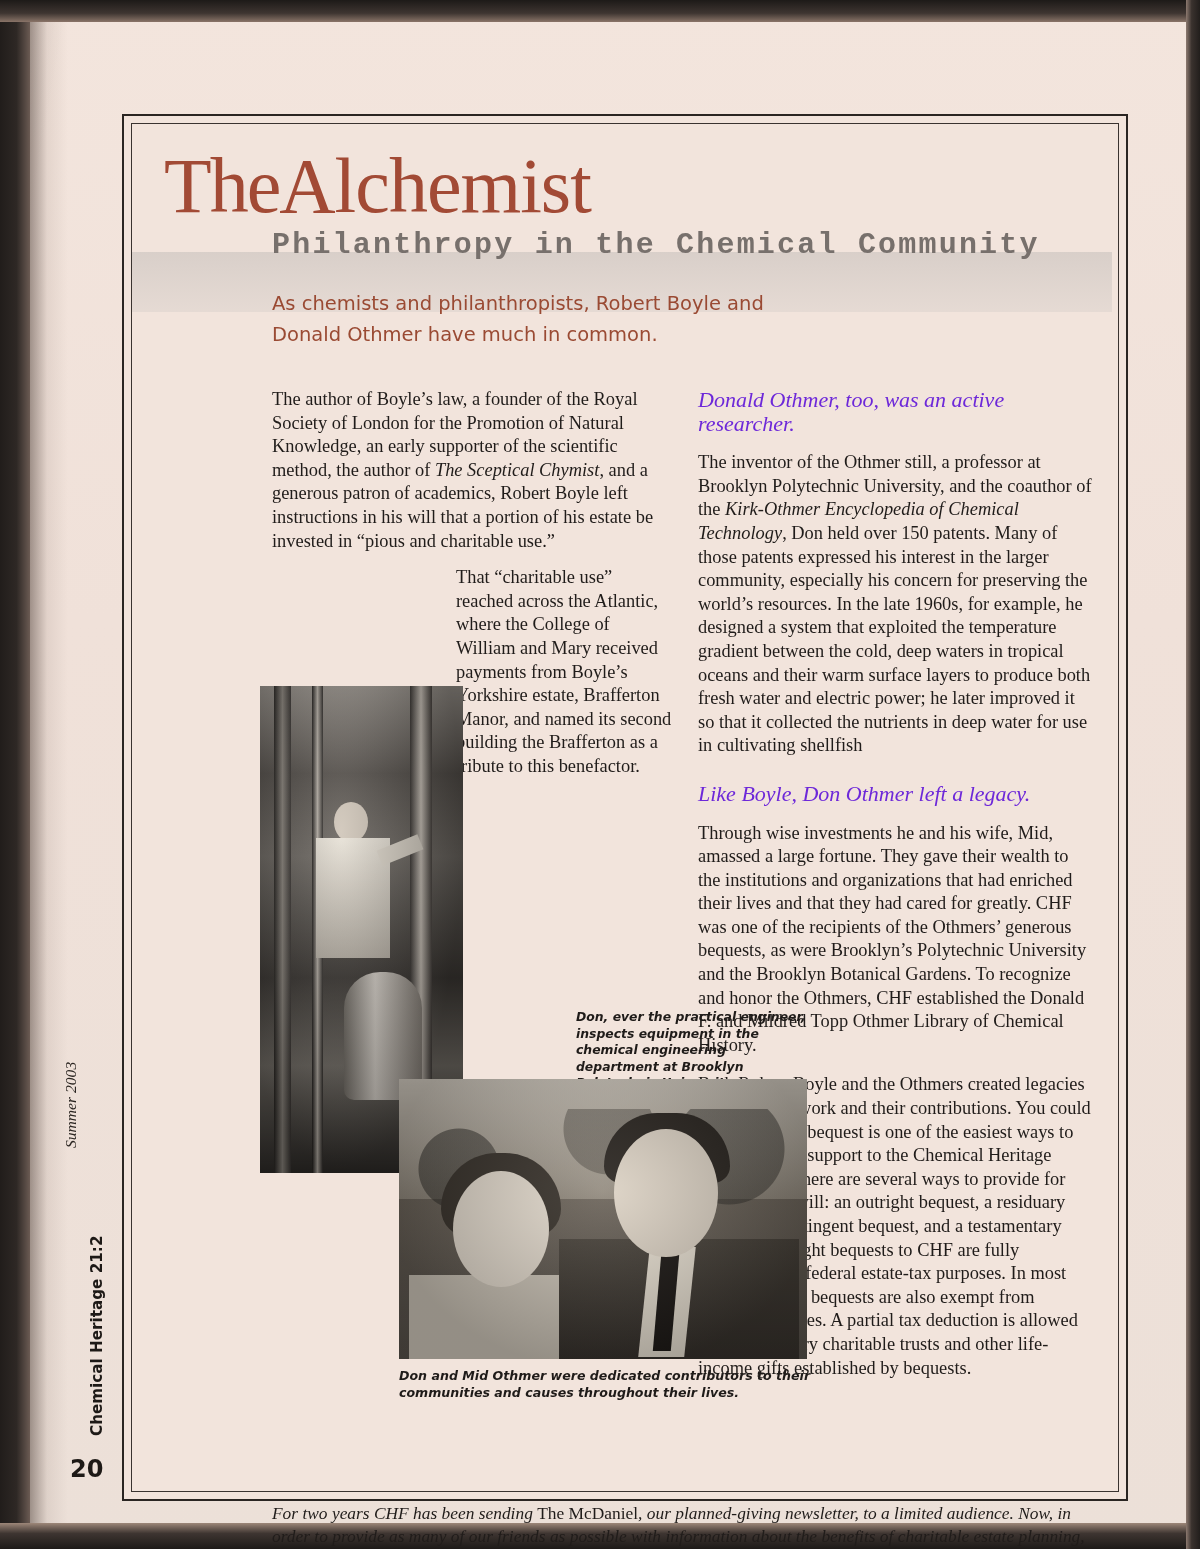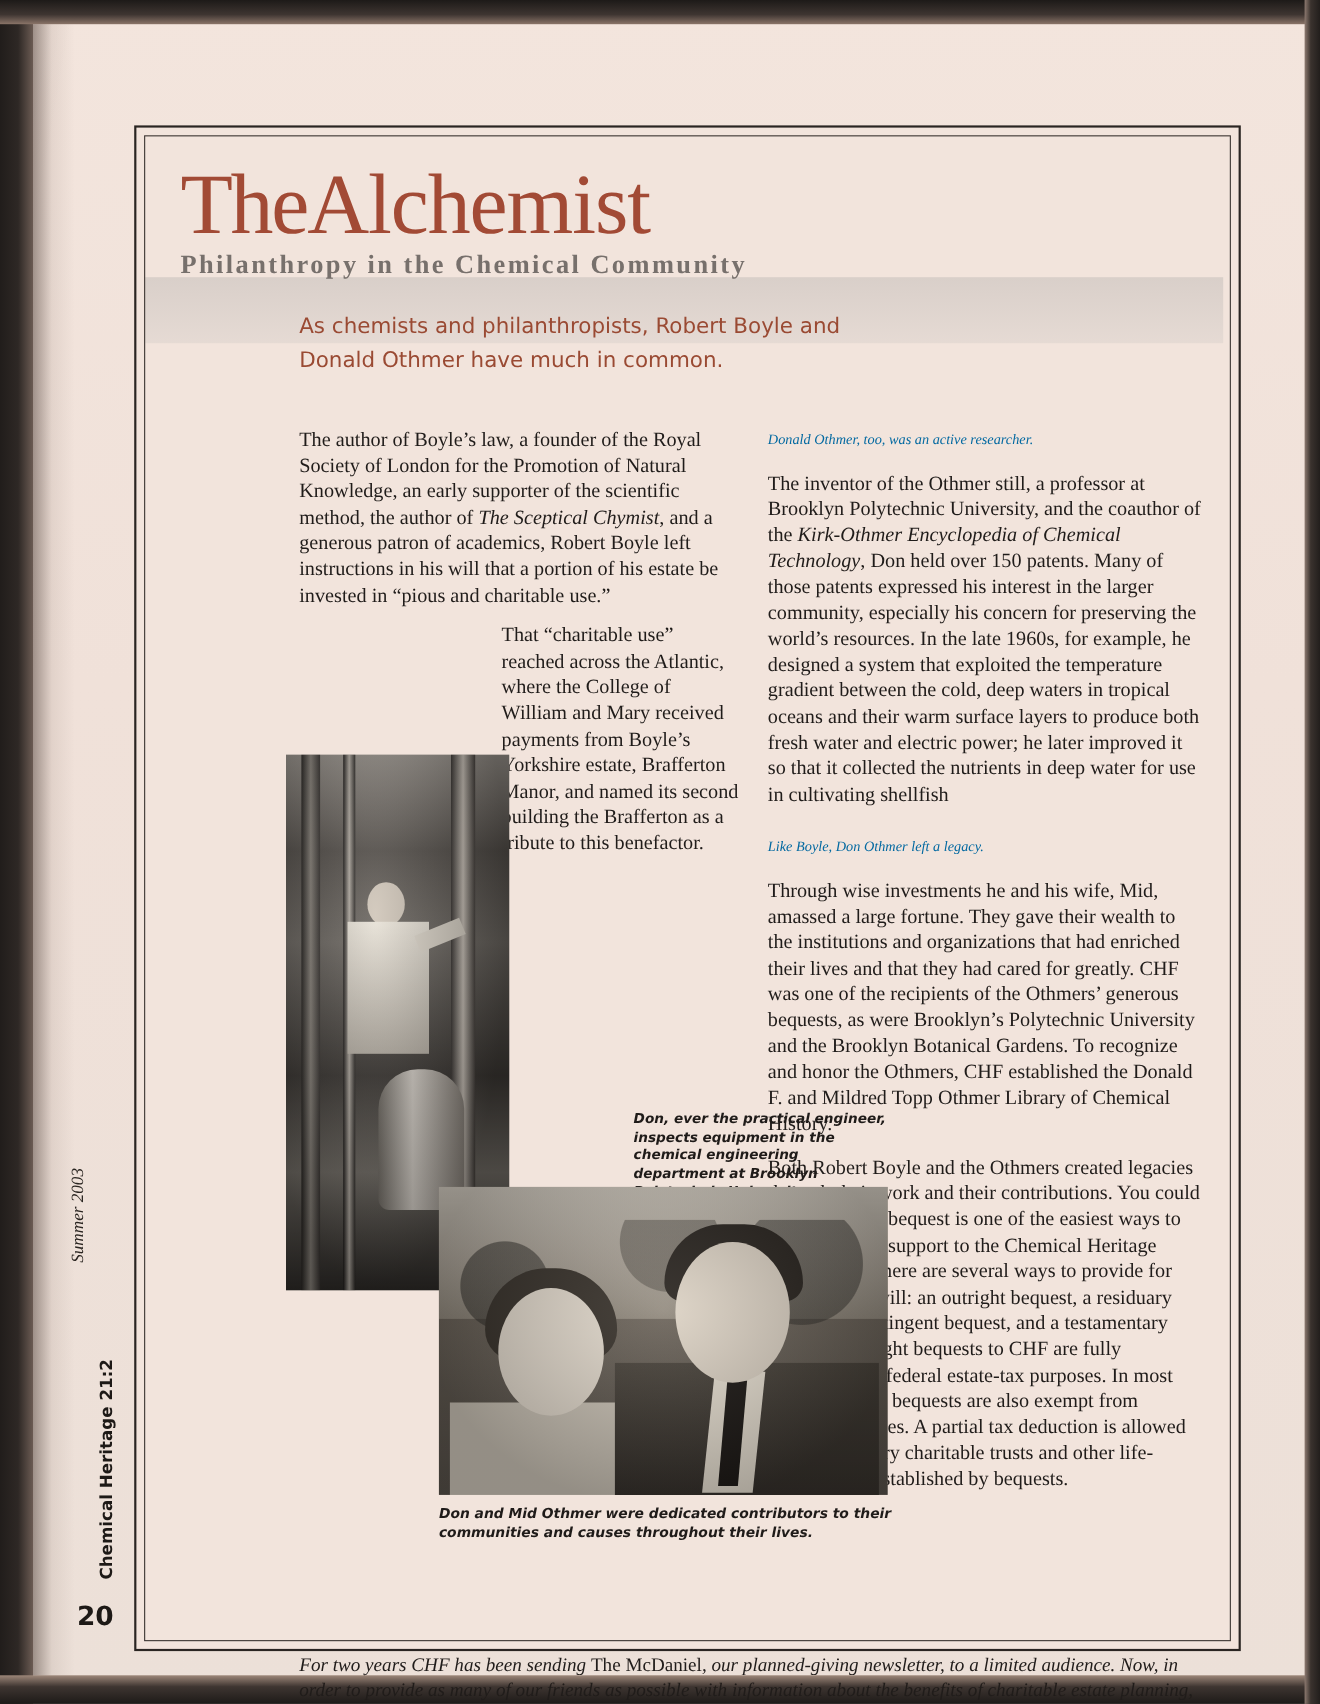--- a/index.html
+++ b/index.html
@@ -80,24 +80,25 @@
     color:#a24a35;
     font-size: 78px;
     line-height: 80px;
     letter-spacing: -1px;
     white-space: nowrap;
   }
   #title .the{ letter-spacing:-2px; }
   #title .alch{ letter-spacing:-1px;text-align:center; }
   #subtitle{
     margin-top: 2px;
-    font-family: Liberation Serif, serif;
+    margin-left: 108px;
+    font-family: Liberation Mono, monospace;
     font-weight: bold;
     color:#77706c;
-    font-size: 24px;
+    font-size: 30px;
     letter-spacing: 2.2px;
     white-space: nowrap;
   }
   #deck{
     margin-top: 26px;
     margin-left: 108px;
     font-family: "DejaVu Sans", sans-serif;
     font-weight: normal;
     color:#9a4a33;
     font-size: 19.5px;
@@ -120,23 +121,23 @@
     line-height: 23.6px;
     text-align: left;
   }
   #colL{ left:0; width: 400px; }
   #colR{ left: 426px; width: 394px; }
 
   .col p{ margin: 0 0 16px 0; }
   .col p.tight{ margin-bottom: 13px; }
   .subhead{
     font-style: italic;
-    font-size: 13px;
+    font-size: 22px;
     margin: 0 0 14px 0;
-    color:#0369a1;
+    color:#6d28d9;
   }
   .subhead.second{ margin-top: 24px; }
   em{ font-style: italic; }
 
   
   #photo-float{
     float: left;
     width: 170px;
     height: 330px;
     margin: 2px 14px 6px 0;

